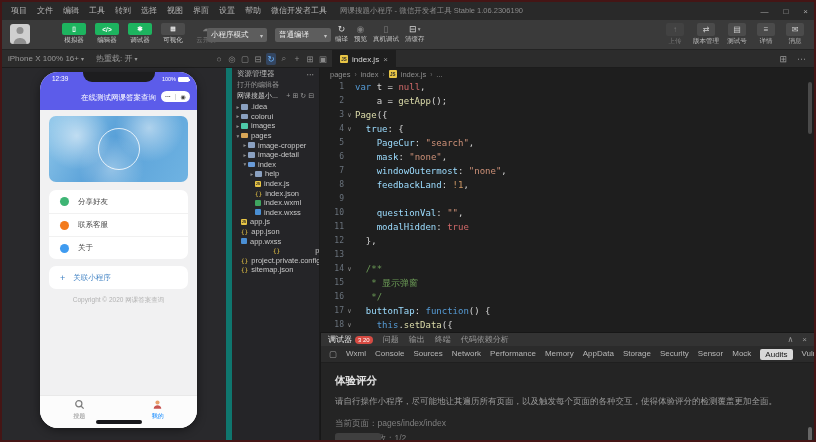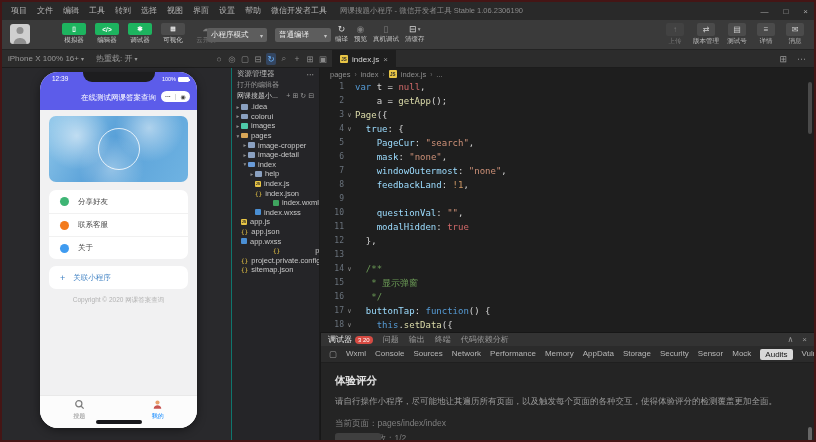--- a/index.html
+++ b/index.html
@@ -47,21 +47,21 @@
   .db-left{position:absolute;left:6px;top:0;height:100%;display:flex;align-items:center;gap:12px;font-size:8px;color:#9a9a9a;white-space:nowrap}
   .db-left .caret{font-size:6px;margin-left:2px}
   .db-icons{position:absolute;left:212px;top:0;height:100%;display:flex;align-items:center;gap:3px}
   .db-ic{width:10px;height:12px;display:flex;align-items:center;justify-content:center;font-size:8.5px;color:#8a8a8a}
   .db-ic.active{background:rgba(70,130,220,.3);border-radius:2px;color:#6cb6ff}
   .db-tab{position:absolute;left:330px;top:0;height:18px;background:#1e1e1e;display:flex;align-items:center;gap:4px;padding:0 8px;font-size:8px;color:#d8d8d8}
   .js-badge{width:8px;height:8px;background:#e8c545;color:#2b2b2b;font-size:4.5px;font-weight:bold;display:flex;align-items:center;justify-content:center;border-radius:1px}
   .db-tab .close{color:#9a9a9a;font-size:8px}
   .db-right{position:absolute;right:8px;top:0;height:100%;display:flex;gap:10px;align-items:center;color:#9a9a9a;font-size:9px}
   
-  .simpanel{position:absolute;left:0;top:66px;width:230px;bottom:0;background:#29292c;border-right:1px solid #0f766e}
+  .simpanel{position:absolute;left:0;top:66px;width:230px;bottom:0;background:#29292c;border-right:6px solid #0f766e}
   .phone{position:absolute;left:38px;top:4px;width:157px;height:356px;background:#fff;border-radius:18px;box-shadow:0 2px 10px rgba(0,0,0,.45)}
   .ph-head{position:absolute;left:0;top:0;right:0;height:38px;background:#5c5cea;border-radius:18px 18px 0 0}
   .notch{position:absolute;left:50%;transform:translateX(-50%);top:0;width:72px;height:10px;background:#1d1d1f;border-radius:0 0 9px 9px}
   .ph-time{position:absolute;left:12px;top:3px;font-size:6.5px;color:#fff}
   .ph-batt{position:absolute;right:8px;top:4px;display:flex;align-items:center;gap:2px;color:#fff;font-size:5.5px}
   .batt{width:11px;height:5px;border:1px solid #fff;border-radius:1px;position:relative;background:#fff}
   .batt::after{content:"";position:absolute;right:-2px;top:1px;width:1px;height:2px;background:#fff}
   .ph-title{position:absolute;left:0;right:0;top:21px;text-align:center;font-size:7.5px;color:#fff;white-space:nowrap}
   .capsule{position:absolute;right:7px;top:19px;width:29px;height:11px;background:#fff;border-radius:7px;display:flex;align-items:center;justify-content:space-evenly;color:#3c3c3c}
   .capsule .dots{font-size:4px;letter-spacing:.5px}
@@ -374,21 +374,21 @@
         <div class="trow" style="padding-left: 17px;">
           <span class="arrow"></span>
           <span class="file-box" style="background: rgb(232, 197, 69);">JS</span>
           <span>index.js</span>
         </div>
         <div class="trow" style="padding-left: 17px;">
           <span class="arrow"></span>
           <span class="json-ic">{}</span>
           <span>index.json</span>
         </div>
-        <div class="trow" style="padding-left: 17px; justify-content: flex-end;">
+        <div class="trow" style="padding-left: 17px;">
           <span class="arrow"></span>
           <span class="file-box" style="background: rgb(63, 164, 95);"></span>
           <span>index.wxml</span>
         </div>
         <div class="trow" style="padding-left: 17px;">
           <span class="arrow"></span>
           <span class="file-box" style="background: rgb(74, 143, 212);"></span>
           <span>index.wxss</span>
         </div>
         <div class="trow" style="padding-left: 3px;">

